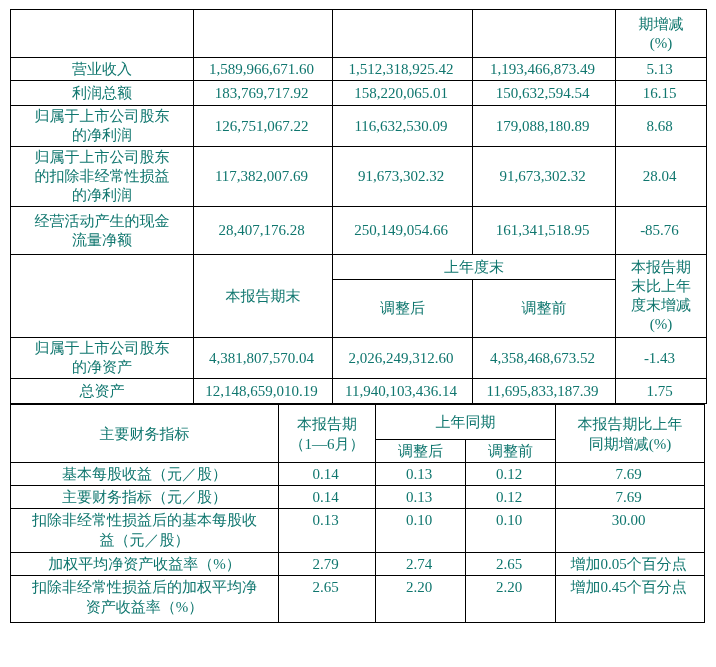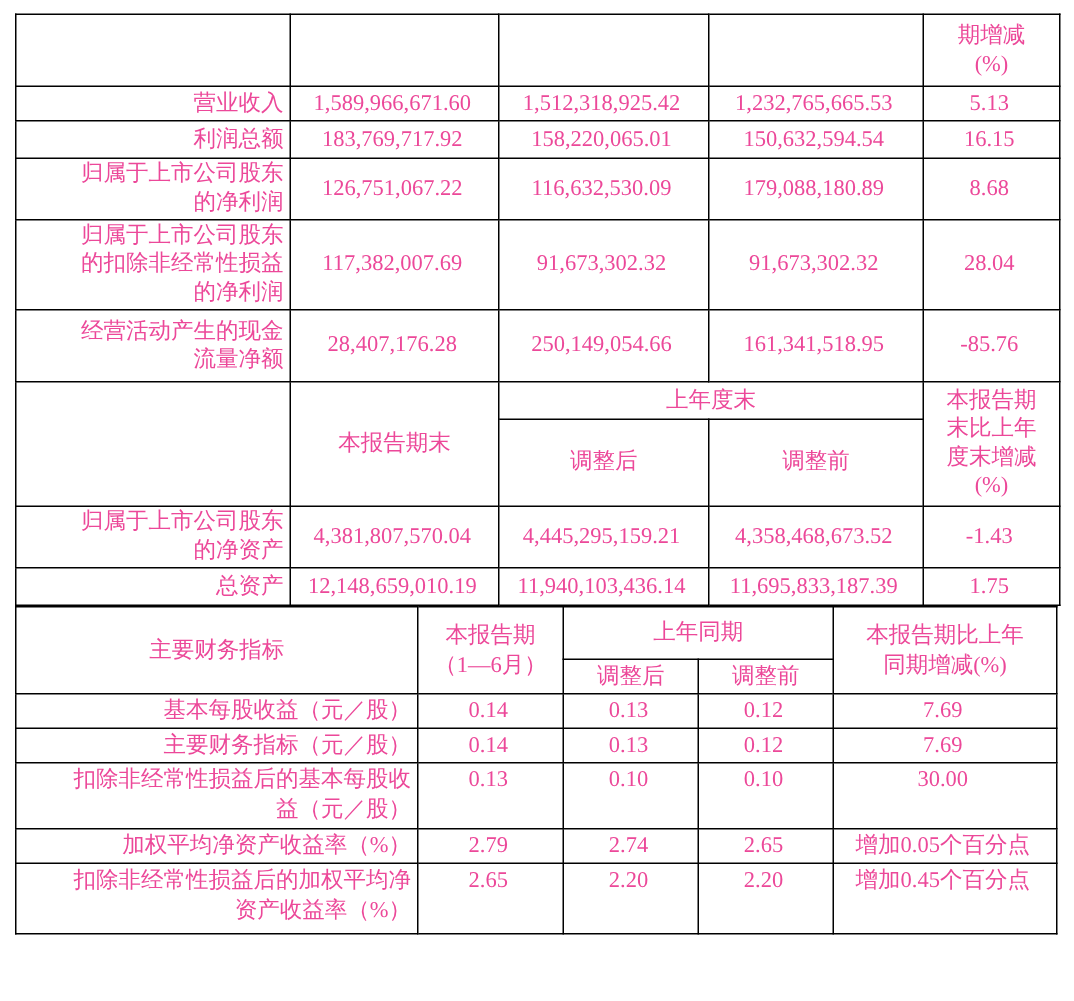--- a/index.html
+++ b/index.html
@@ -2,37 +2,37 @@
 <html><head>
 <meta charset="utf-8">
 <style>
   html,body{margin:0;padding:0;background:#fff;}
   .page{
     position:relative;
     width:716px;height:667px;
     box-sizing:border-box;
     padding:9px 10px 0 10px;
     background:#ffffff;
-    color:#ec4899;
+    color:#0f766e;
     font-family:"Liberation Serif","DejaVu Serif",serif;
     font-size:15px;
   }
   table{border-collapse:collapse;table-layout:fixed;}
   .t1{width:696px;}
   .t2{width:694px;}
   td{
     border:1px solid #000;
     padding:1px 4px;
     line-height:19px;
     overflow:hidden;
     vertical-align:middle;
   }
   .t2 td{line-height:20px;vertical-align:top;}
   .t2 td.c{vertical-align:middle;}
-  .lbl{text-align:right;padding-left:4px;}
+  .lbl{text-align:center;padding-left:4px;}
   .num{text-align:center;padding-right:7px;}
   .c{text-align:center;padding:1px 2px;}
   .pre{white-space:pre-line;}
   .section-title{
     font-family:"Liberation Sans","DejaVu Sans",sans-serif;
     font-weight:bold;
     font-size:15px;
     margin:22px 0 8px 3px;
   }
 </style>
@@ -56,21 +56,21 @@
         <td></td>
         <td></td>
         <td class="c pre">期增减
 (%)</td>
       </tr>
 
       <tr style="height:23px">
         <td class="lbl pre">营业收入</td>
         <td class="num">1,589,966,671.60</td>
         <td class="num">1,512,318,925.42</td>
-        <td class="num">1,232,765,665.53</td>
+        <td class="num">1,193,466,873.49</td>
         <td class="num">5.13</td>
       </tr>
       <tr style="height:25px">
         <td class="lbl pre">利润总额</td>
         <td class="num">183,769,717.92</td>
         <td class="num">158,220,065.01</td>
         <td class="num">150,632,594.54</td>
         <td class="num">16.15</td>
       </tr>
       <tr style="height:39px">
@@ -110,21 +110,21 @@
       </tr>
       <tr style="height:58px">
         <td class="c">调整后</td>
         <td class="c">调整前</td>
       </tr>
 
       <tr style="height:41px">
         <td class="lbl pre">归属于上市公司股东
 的净资产</td>
         <td class="num">4,381,807,570.04</td>
-        <td class="num">4,445,295,159.21</td>
+        <td class="num">2,026,249,312.60</td>
         <td class="num">4,358,468,673.52</td>
         <td class="num">-1.43</td>
       </tr>
       <tr style="height:25px">
         <td class="lbl pre">总资产</td>
         <td class="num">12,148,659,010.19</td>
         <td class="num">11,940,103,436.14</td>
         <td class="num">11,695,833,187.39</td>
         <td class="num">1.75</td>
       </tr>

